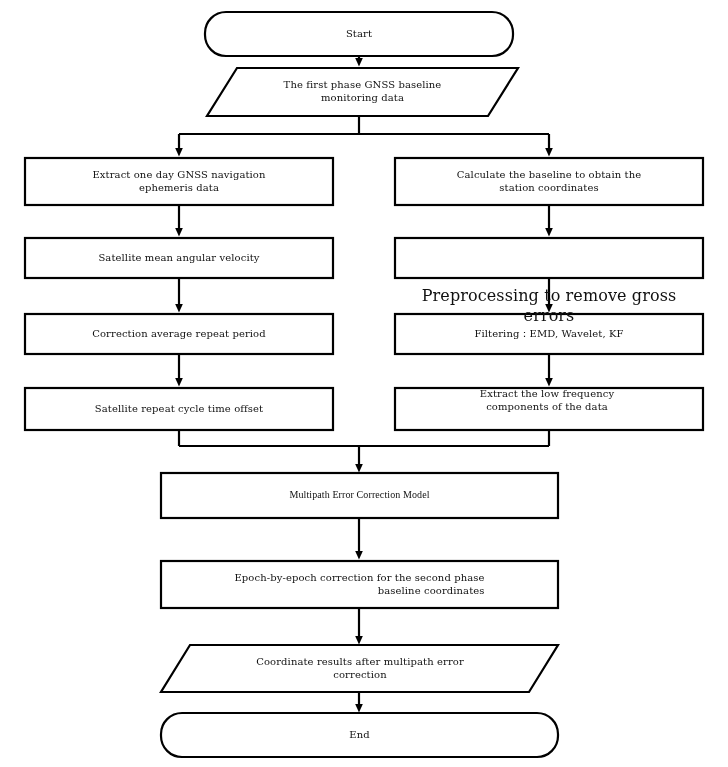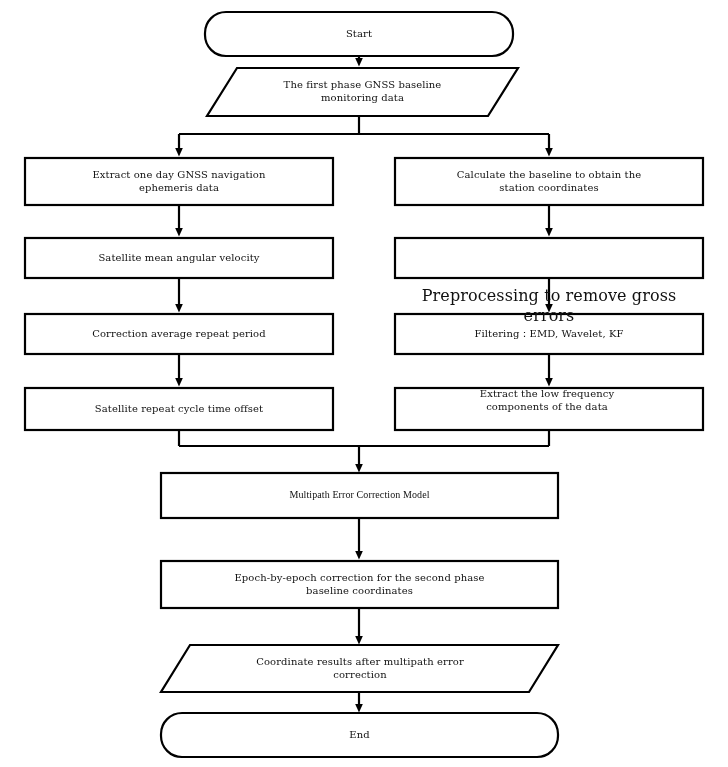--- a/index.html
+++ b/index.html
@@ -127,21 +127,21 @@
   <div class="node-text" style="left:25px; top:388px; width:308px; height:42px;text-align:center;">Satellite repeat cycle time offset</div>
 
   <div class="node-text" style="left:395px; top:158px; width:308px; height:47px;">Calculate the baseline to obtain the
 station coordinates</div>
   <div class="node-text" style="left:395px; top:238px; width:308px; height:40px; font-size:16px;margin-top:48px;">Preprocessing to remove gross errors</div>
   <div class="node-text" style="left:395px; top:314px; width:308px; height:40px;border-radius:18px;">Filtering：EMD, Wavelet, KF</div>
   <div class="node-text" style="left:395px; top:380px; width:304px; height:42px;">Extract the low frequency
 components of the data</div>
 
   <div class="node-text" style="left:161px; top:473px; width:397px; height:45px;font-family:Liberation Serif, serif;">Multipath Error Correction Model</div>
-  <div class="node-text" style="left:161px; top:561px; width:397px; height:47px;">Epoch-by-epoch correction for the second phase
+  <div class="node-text" style="left:161px; top:561px; width:397px; height:47px;text-align:right;">Epoch-by-epoch correction for the second phase
 baseline coordinates</div>
 
   <div class="node-text" style="left:175px; top:645px; width:370px; height:47px;">Coordinate results after multipath error
 correction</div>
 
   <div class="node-text" style="left:161px; top:713px; width:397px; height:44px;">End</div>
 
 </div>
 
 </body></html>

